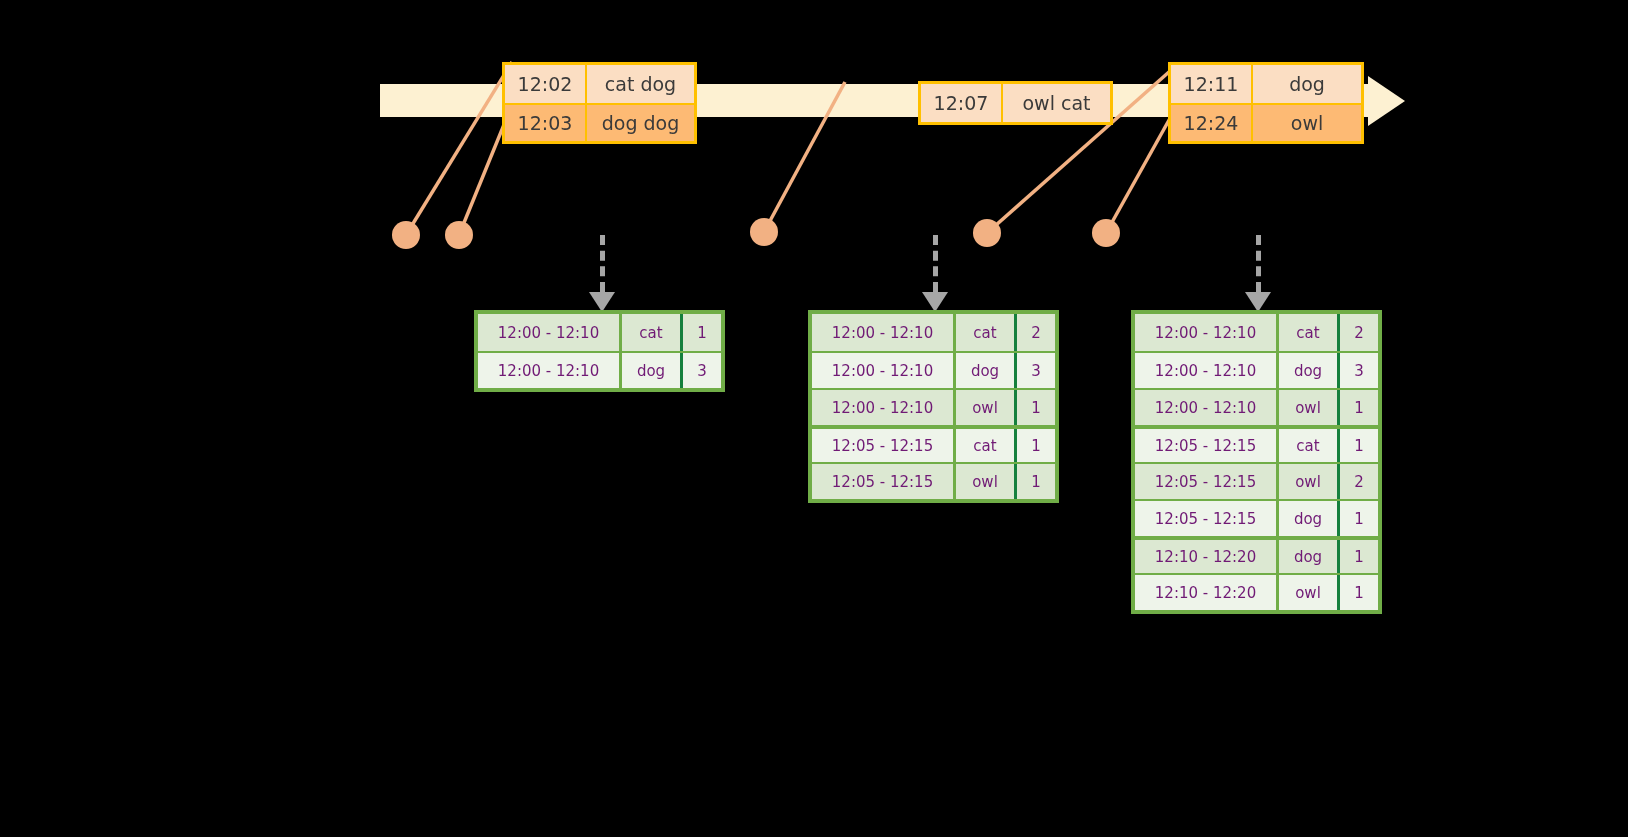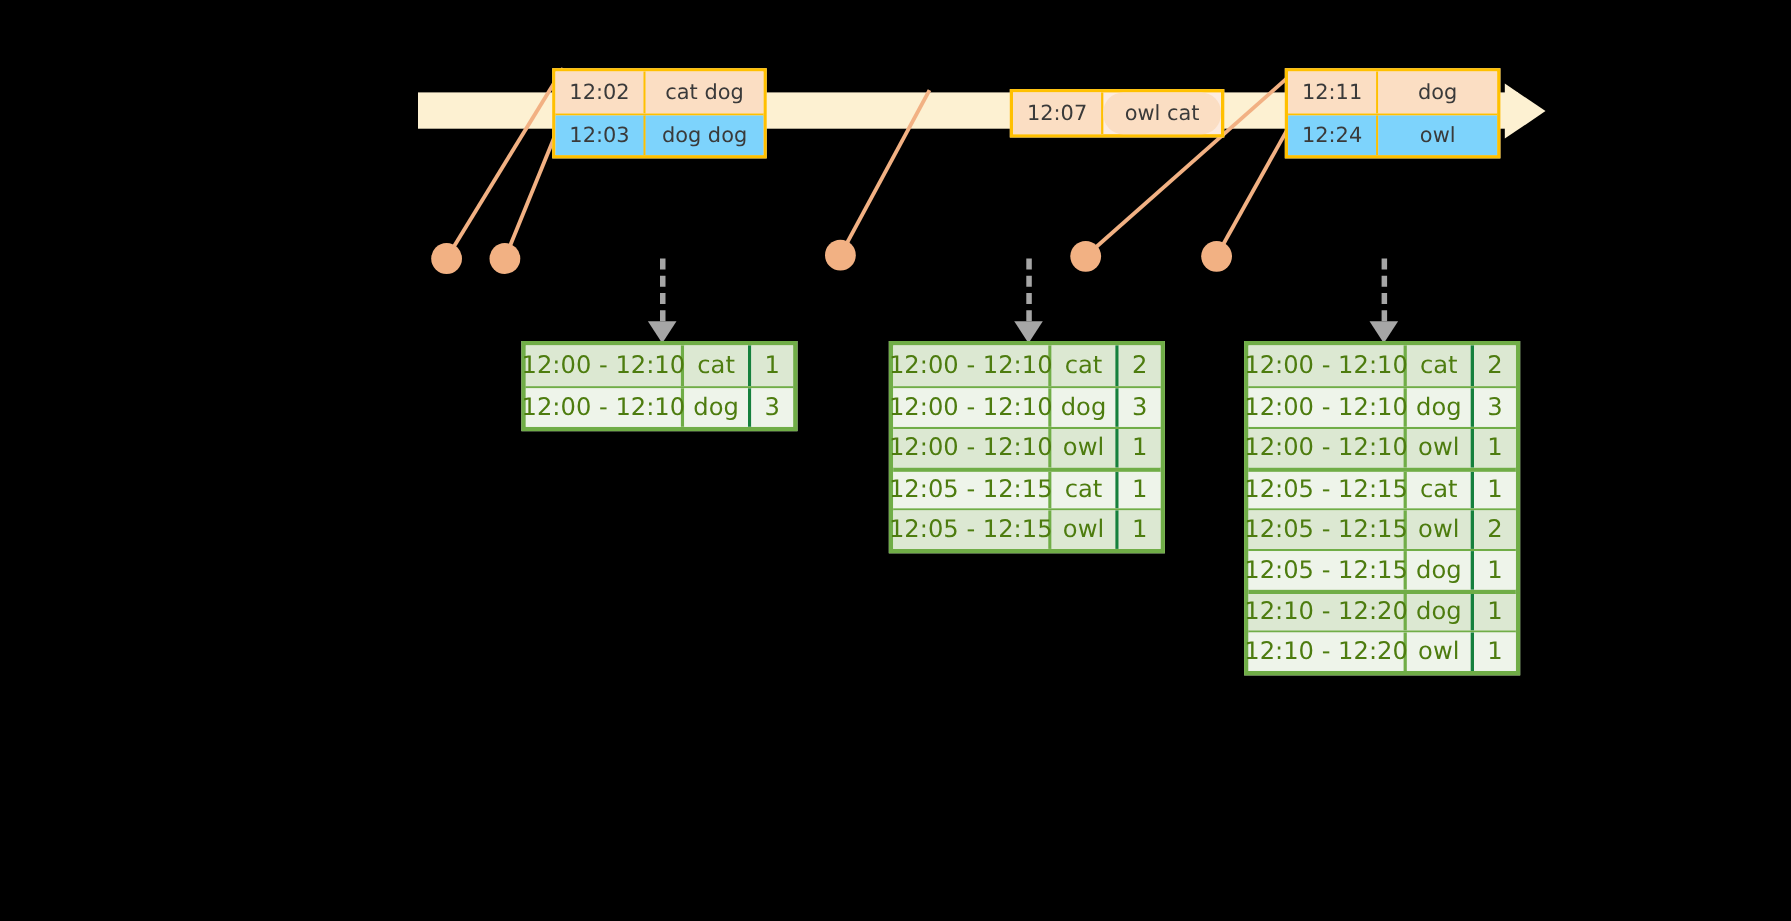--- a/index.html
+++ b/index.html
@@ -48,40 +48,40 @@
   }
   .event-row {
     display: flex;
     height: 38px;
     box-sizing: border-box;
   }
   .event-row + .event-row {
     border-top: 2px solid #ffc000;
   }
   .event-row.shaded .ev-cell { background: #fbdec3; }
-  .event-row.plain  .ev-cell { background: #7dd3fc; text-align: center; }
+  .event-row.plain  .ev-cell { background: #fdba74; text-align: center; }
   .ev-cell {
     display: flex;
     align-items: center;
     justify-content: center;
     font-size: 19px;
     color: #3a3a3a;
     box-sizing: border-box;
     white-space: nowrap;
   }
   .ev-time {
     width: 82px;
     border-right: 2px solid #ffc000;
   }
   .ev-words { flex: 1; }
 
   #event-box-1 { left: 502px; top: 62px; width: 195px; }
   #event-box-1 .ev-words { width: 113px; }
   #event-box-2 { left: 874px; top: 81px; width: 195px; margin-left: 44px; }
-  #event-box-2 .ev-words { width: 113px; border-radius: 18px; }
+  #event-box-2 .ev-words { width: 113px; }
   #event-box-3 { left: 1168px; top: 62px; width: 196px; }
   #event-box-3 .ev-words { width: 93px; }
 
   
   #connectors {
     position: absolute;
     left: 0; top: 0;
     width: 1628px; height: 837px;
     pointer-events: none;
   }
@@ -121,22 +121,22 @@
     box-sizing: border-box;
   }
   .res-row + .res-row { border-top: 2px solid #70ad47; }
   .res-row.sep { border-top: 4px solid #70ad47; }
   .res-row.shaded .rs-cell { background: #dce8d2; }
   .res-row.plain  .rs-cell { background: #eef4ea; }
   .rs-cell {
     display: flex;
     align-items: center;
     justify-content: center;
-    font-size: 22px;
-    color: #4d7c0f;
+    font-size: 15px;
+    color: #701a75;
     box-sizing: border-box;
     white-space: nowrap;
   }
   .rs-window { width: 144px; border-right: 3px solid #70ad47; }
   .rs-word   { width: 61px;  border-right: 3px solid #15803d; }
   .rs-count  { width: 38px; }
 
   #result-table-1 { left: 474px; top: 310px; }
   #result-table-2 { left: 808px; top: 310px; }
   #result-table-3 { left: 1131px; top: 310px; }

